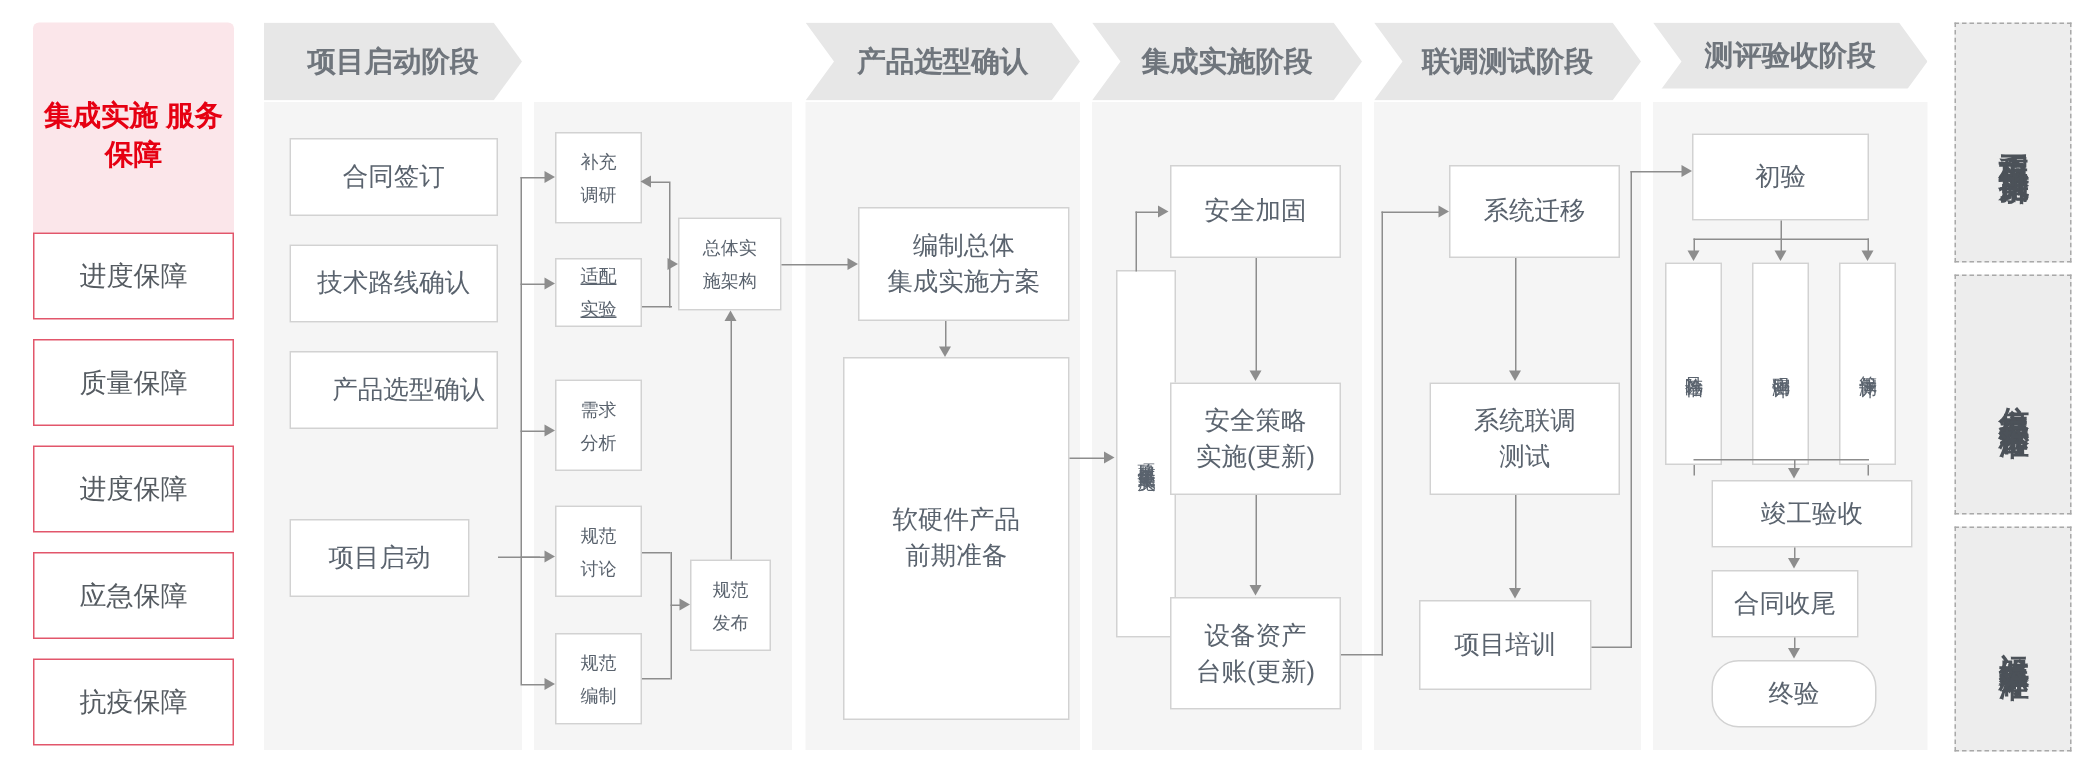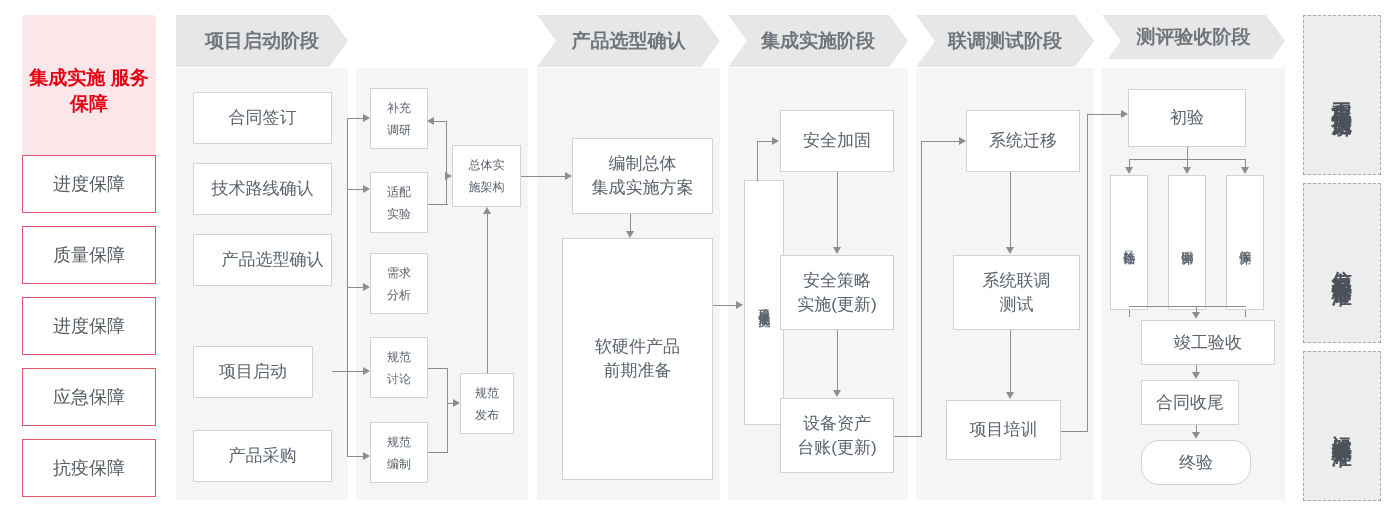--- a/index.html
+++ b/index.html
@@ -99,38 +99,37 @@
               clip-path:polygon(0 0, 161px 0, 180px 26px, 161px 52px, 0 52px, 19px 26px);">集成实施阶段</div>
   <div class="abs chev" style="left:916px;top:15px;width:178px;height:52px;
               clip-path:polygon(0 0, 159px 0, 178px 26px, 159px 52px, 0 52px, 19px 26px);">联调测试阶段</div>
   <div class="abs chev" style="left:1102px;top:15px;width:183px;height:44px;
               clip-path:polygon(0 0, 164px 0, 183px 26px, 164px 52px, 0 52px, 19px 26px);">测评验收阶段</div>
 
   <div class="abs box" style="left:193px;top:92px;width:139px;height:52px;">合同签订</div>
   <div class="abs box" style="left:193px;top:163px;width:139px;height:52px;">技术路线确认</div>
   <div class="abs box" style="left:193px;top:234px;width:139px;height:52px;padding-left:20px;">产品选型确认</div>
   <div class="abs box" style="left:193px;top:346px;width:120px;height:52px;">项目启动</div>
-  <div class="abs box" style="left:193px;top:430px;width:139px;height:52px;">产品采购</div>
 
   <div class="ln hln" style="left:332px;top:371px;width:28px;"></div>
   <div class="ln vln" style="left:347px;top:118px;height:338px;"></div>
   <div class="ln hln" style="left:347px;top:118px;width:18px;"></div>
   <div class="ln hln" style="left:347px;top:189px;width:18px;"></div>
   <div class="ln hln" style="left:347px;top:287px;width:18px;"></div>
   <div class="ln hln" style="left:347px;top:371px;width:18px;"></div>
   <div class="ln hln" style="left:347px;top:456px;width:18px;"></div>
   <div class="arrow ar-r" style="left:363px;top:113.5px;"></div>
   <div class="arrow ar-r" style="left:363px;top:184.5px;"></div>
   <div class="arrow ar-r" style="left:363px;top:282.5px;"></div>
   <div class="arrow ar-r" style="left:363px;top:366.5px;"></div>
   <div class="arrow ar-r" style="left:363px;top:451.5px;"></div>
 
   <div class="abs box sm" style="left:370px;top:88px;width:58px;height:61px;">补充
 调研</div>
-  <div class="abs box sm" style="left:370px;top:172px;width:58px;height:61px;">适配
+  <div class="abs box sm" style="left:370px;top:172px;width:58px;height:46px;text-decoration:underline;">适配
 实验</div>
   <div class="abs box sm" style="left:370px;top:253px;width:58px;height:61px;">需求
 分析</div>
   <div class="abs box sm" style="left:370px;top:337px;width:58px;height:61px;">规范
 讨论</div>
   <div class="abs box sm" style="left:370px;top:422px;width:58px;height:61px;">规范
 编制</div>
   <div class="abs box sm" style="left:452px;top:145px;width:69px;height:62px;">总体实
 施架构</div>
   <div class="abs box sm" style="left:460px;top:373px;width:54px;height:61px;">规范

